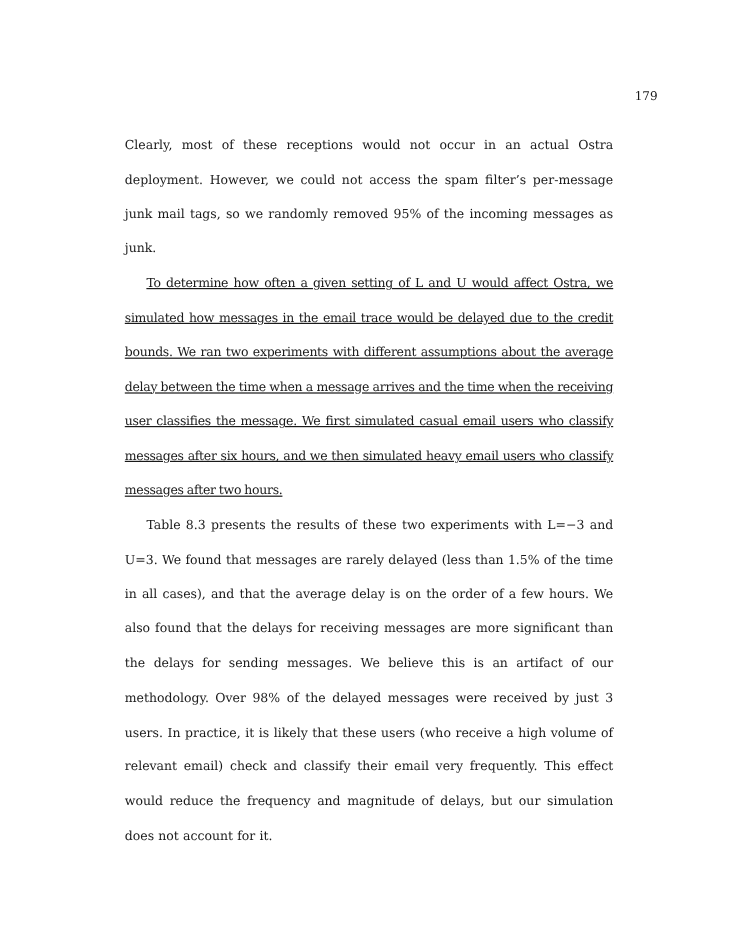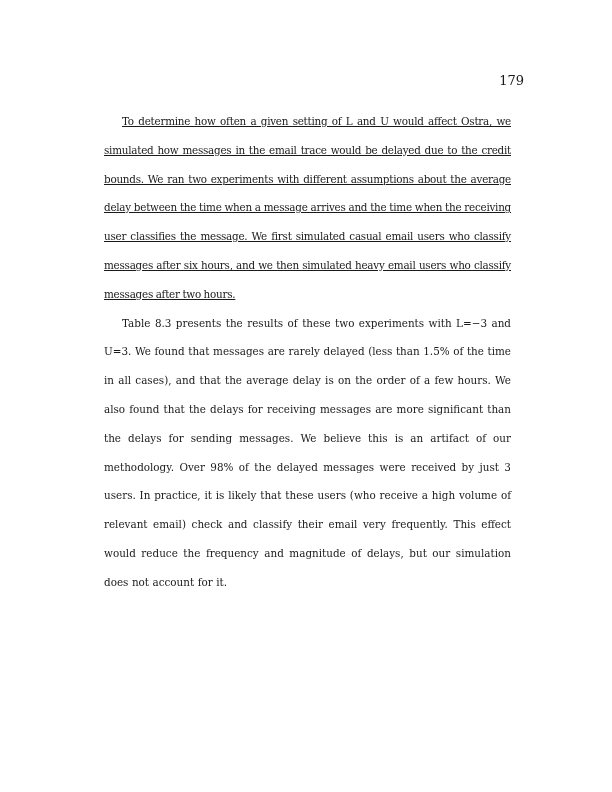--- a/index.html
+++ b/index.html
@@ -11,22 +11,22 @@
       width: 612px;
       height: 792px;
       position: relative;
       overflow: hidden;
       font-family: "DejaVu Serif", "Liberation Serif", serif;
       color: #1a1a1a;
     }
     .page-number {
       position: absolute;
       top: 74px;
-      right: 88px;
-      font-size: 13px;
+      right: 64px;
+      font-size: 10px;
       line-height: 14px;
     }
     .body-text {
       position: absolute;
       left: 104px;
       top: 107px;
       width: 407px;
     }
     .para {
       margin: 0;
@@ -44,15 +44,16 @@
       word-spacing: -0.4px;
       text-decoration: underline;
     }
   </style>
 </head>
 <body>
 
 <div class="page-number">179</div>
 
 <div class="body-text">
+  <p class="para">Clearly, most of these receptions would not occur in an actual Ostra deployment. However, we could not access the spam filter’s per-message junk mail tags, so we randomly removed 95% of the incoming messages as junk.</p>
   <p class="para indent tight">To determine how often a given setting of L and U would affect Ostra, we simulated how messages in the email trace would be delayed due to the credit bounds. We ran two experiments with different assumptions about the average delay between the time when a message arrives and the time when the receiving user classifies the message. We first simulated casual email users who classify messages after six hours, and we then simulated heavy email users who classify messages after two hours.</p>
   <p class="para indent">Table 8.3 presents the results of these two experiments with L=−3 and U=3. We found that messages are rarely delayed (less than 1.5% of the time in all cases), and that the average delay is on the order of a few hours. We also found that the delays for receiving messages are more significant than the delays for sending messages. We believe this is an artifact of our methodology. Over 98% of the delayed messages were received by just 3 users. In practice, it is likely that these users (who receive a high volume of relevant email) check and classify their email very frequently. This effect would reduce the frequency and magnitude of delays, but our simulation does not account for it.</p>
 </div>
 
 </body></html>

